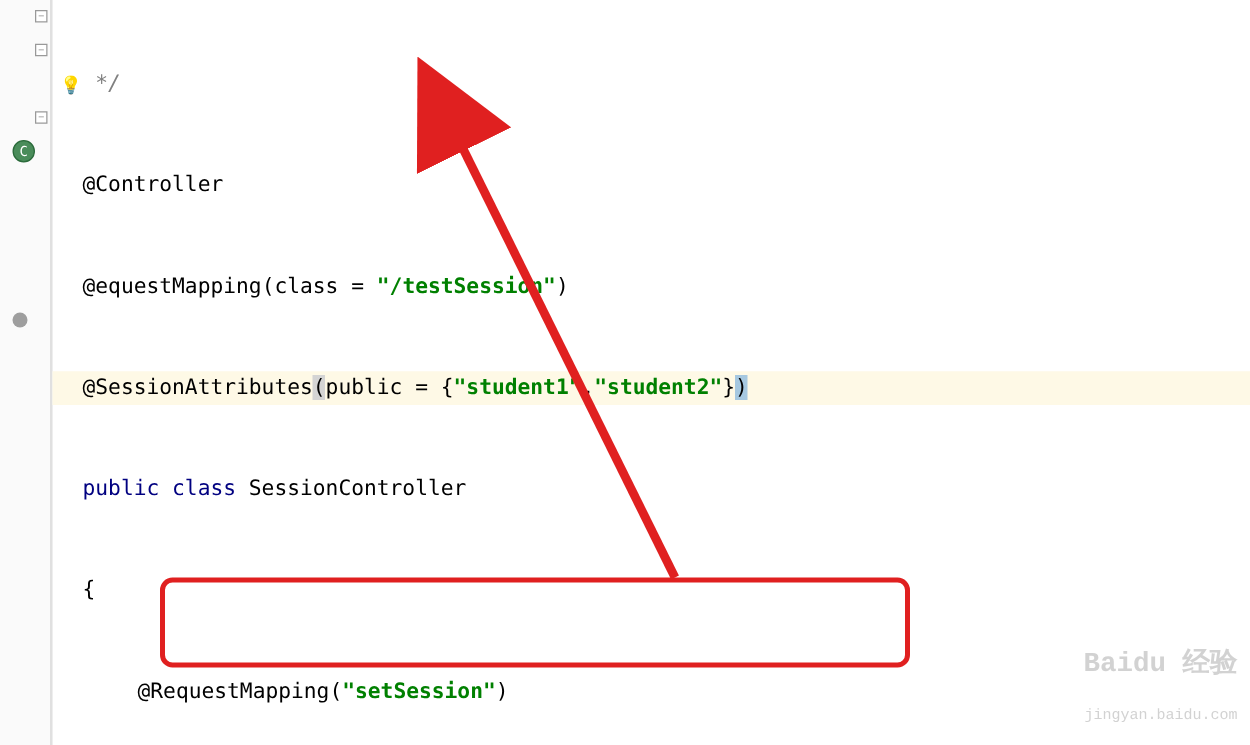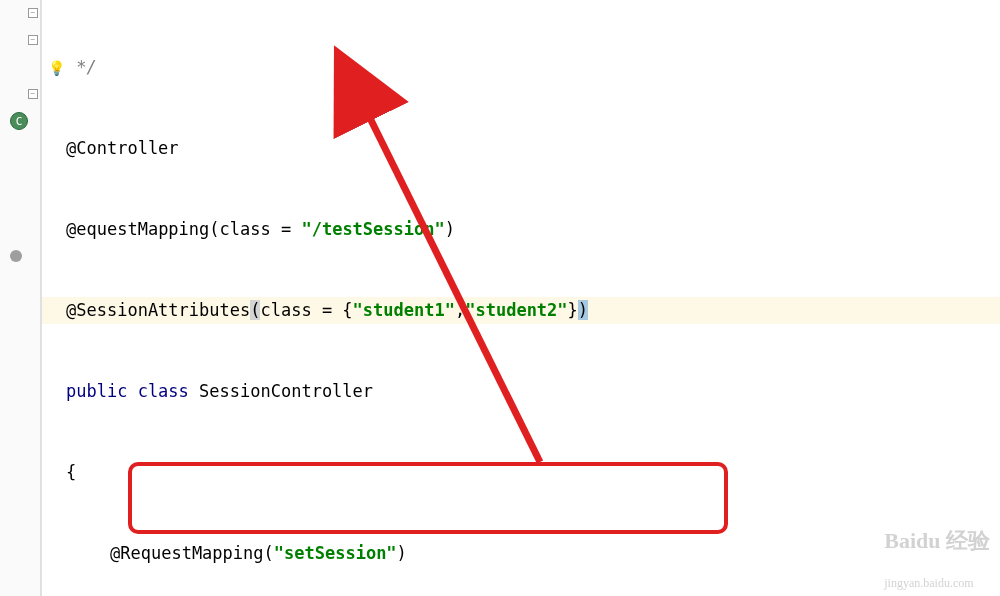--- a/index.html
+++ b/index.html
@@ -90,45 +90,45 @@
   }
   .arrow-svg {
     position: absolute;
     top: 0;
     left: 0;
     pointer-events: none;
   }
   .watermark {
     position: absolute;
     right: 10px;
-    bottom: 5px;
+    bottom: 17px;
     color: rgba(180,180,180,0.6);
-    font-family: Liberation Serif, serif;
-    text-align: left;
+    font-family: Liberation Mono, monospace;
+    text-align: right;
   }
   .watermark .big { font-size: 22px; font-weight: bold; }
   .watermark .small { font-size: 12px; margin-top: 20px; }
 </style>
 </head>
 <body>
 
 <div class="editor">
   <div class="gutter">
     <div class="fold" style="top:8px">−</div>
     <div class="fold" style="top:35px">−</div>
     <div class="bulb" style="top:60px">💡</div>
     <div class="fold" style="top:89px">−</div>
     <div class="class-icon" style="top:112px">C</div>
     <div class="breakpoint" style="top:250px"></div>
   </div>
   <div class="code-area">
     <div class="line"><span class="comment"> */</span></div>
     <div class="line"><span class="annotation">@Controller</span></div>
     <div class="line"><span class="annotation">@</span><span class="annotation">equestMapping</span><span>(class = </span><span class="string">"/testSession"</span><span>)</span></div>
-    <div class="line highlight-yellow"><span class="annotation">@SessionAttributes</span><span class="bracket-hl">(</span><span>class = {</span><span class="string">"student1"</span><span>,</span><span class="string">"student2"</span><span>}</span><span class="cursor-hl">)</span></div>
+    <div class="line highlight-yellow"><span class="annotation">@SessionAttributes</span><span class="bracket-hl">(</span><span>public = {</span><span class="string">"student1"</span><span>,</span><span class="string">"student2"</span><span>}</span><span class="cursor-hl">)</span></div>
     <div class="line"><span class="kw">public class </span><span>SessionController</span></div>
     <div class="line"><span>{</span></div>
     <div class="line indent1"><span class="annotation">@RequestMapping</span><span>(</span><span class="string">"setSession"</span><span>)</span></div>
     
     
     
     
     
     
     

